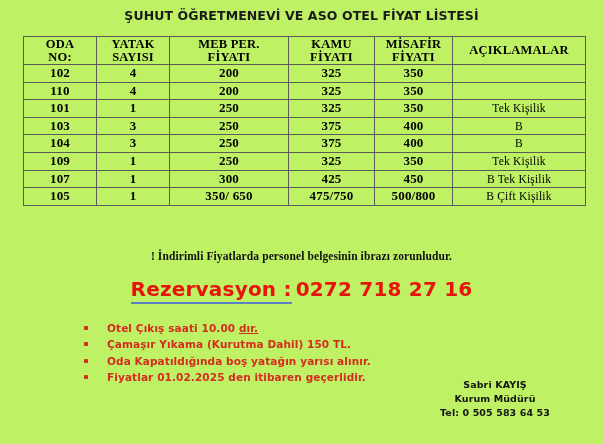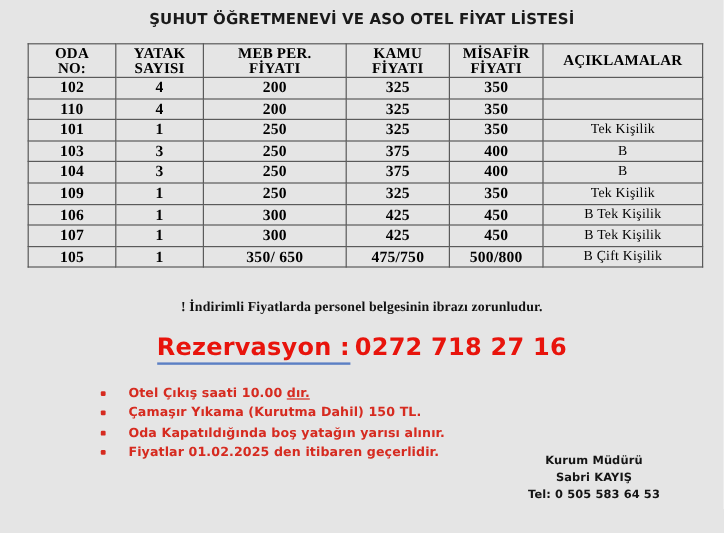--- a/index.html
+++ b/index.html
@@ -14,21 +14,21 @@
     position: relative;
     overflow: hidden;
     font-family: "Liberation Sans", sans-serif;
     color: #000000;
   }
 
   .page {
     width: 603px;
     height: 444px;
     position: relative;
-    background: #e5e5e5;
+    background: #bef264;
   }
 
   
   .doc-title {
     position: absolute;
     top: 8px;
     left: 0;
     width: 603px;
     text-align: center;
     font-family: "DejaVu Sans", sans-serif;
@@ -253,28 +253,20 @@
           </tr>
           <tr>
             <td class="c-oda">109</td>
             <td class="c-yatak">1</td>
             <td class="c-meb">250</td>
             <td class="c-kamu">325</td>
             <td class="c-misafir">350</td>
             <td class="c-acik note-cell">Tek Kişilik</td>
           </tr>
           <tr>
-            <td class="c-oda">106</td>
-            <td class="c-yatak">1</td>
-            <td class="c-meb">300</td>
-            <td class="c-kamu">425</td>
-            <td class="c-misafir">450</td>
-            <td class="c-acik note-cell">B Tek Kişilik</td>
-          </tr>
-          <tr>
             <td class="c-oda">107</td>
             <td class="c-yatak">1</td>
             <td class="c-meb">300</td>
             <td class="c-kamu">425</td>
             <td class="c-misafir">450</td>
             <td class="c-acik note-cell">B Tek Kişilik</td>
           </tr>
           <tr>
             <td class="c-oda">105</td>
             <td class="c-yatak">1</td>
@@ -294,18 +286,18 @@
   </div>
 
   <ul class="rules" id="rules-list">
       <li><span class="bullet-dot"></span><span>Otel Çıkış saati 10.00 </span><span class="rule-underline">dır.</span></li>
       <li><span class="bullet-dot"></span><span>Çamaşır Yıkama (Kurutma Dahil) 150 TL.</span></li>
       <li><span class="bullet-dot"></span><span>Oda Kapatıldığında boş yatağın yarısı alınır.</span></li>
       <li><span class="bullet-dot"></span><span>Fiyatlar 01.02.2025 den itibaren geçerlidir.</span></li>
     </ul>
 
   <div class="signature">
+    <div>Sabri KAYIŞ</div>
     <div>Kurum Müdürü</div>
-    <div>Sabri KAYIŞ</div>
     <div>Tel: 0 505 583 64 53</div>
   </div>
 
 </div>
 
 </body></html>

